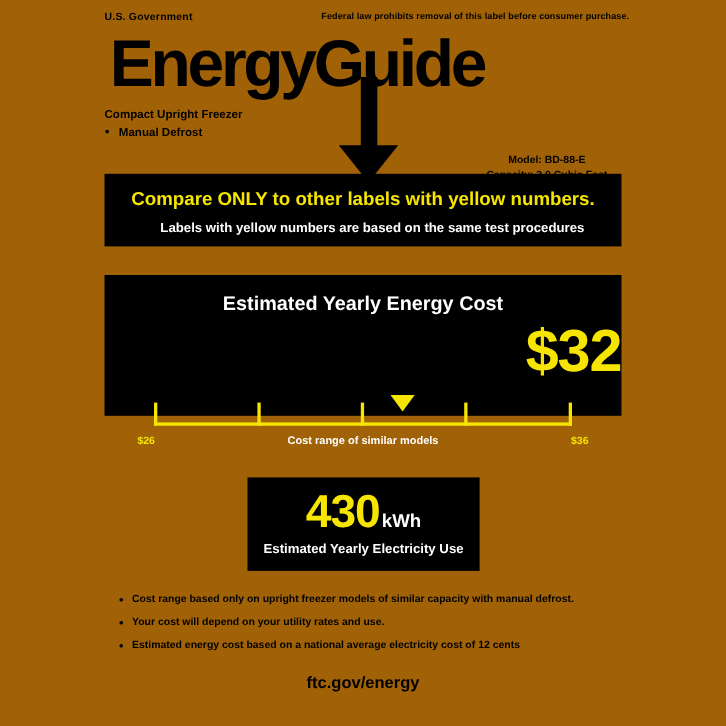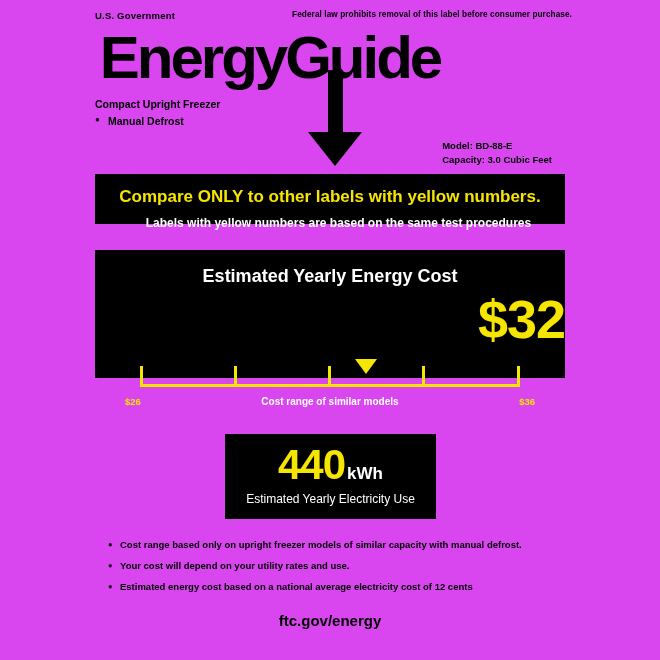--- a/index.html
+++ b/index.html
@@ -12,21 +12,21 @@
     height: 660px;
     font-family: "Liberation Sans", sans-serif;
     overflow: hidden;
   }
   .label {
     position: absolute;
     left: 0;
     top: 0;
     width: 660px;
     height: 660px;
-    background: #d946ef;
+    background: #a16207;
     box-sizing: border-box;
   }
 
   
   .top-row {
     position: absolute;
     top: 10px;
     left: 0;
     width: 660px;
     height: 14px;
@@ -121,34 +121,34 @@
     position: absolute;
     left: 0;
     top: 0;
     font-size: 8px;
   }
 
   .modelinfo {
     position: absolute;
     right: 108px;
     top: 139px;
-    text-align: left;
+    text-align: center;
     font-size: 9.5px;
     font-weight: bold;
     color: #000;
     line-height: 14px;
   }
 
   
   .compare-box {
     position: absolute;
     left: 95px;
-    top: 174px;
+    top: 158px;
     width: 470px;
-    height: 50px;
+    height: 66px;
     background: #000;
     color: #f5e500;
     text-align: center;
     box-sizing: border-box;
   }
   .compare-box .line1 {
     margin-top: 13px;
     font-size: 17px;
     font-weight: bold;
   }
@@ -277,21 +277,21 @@
   }
   .kwh-unit {
     font-size: 17px;
     font-weight: bold;
     color: #ffffff;
     margin-left: 2px;
   }
   .kwh-sub {
     margin-top: 6px;
     font-size: 12px;
-    font-weight: normal;
+    font-weight: bold;
     color: #ffffff;
   }
 
   
   .notes {
     position: absolute;
     left: 108px;
     top: 538px;
     width: 460px;
     font-size: 9.5px;
@@ -376,21 +376,21 @@
 
     <div class="scale-labels">
       <div class="lo">$26</div>
       <div class="mid">Cost range of similar models</div>
       <div class="hi">$36</div>
     </div>
   </div>
 
   <div class="kwh-box">
     <div class="kwh-main">
-      <span class="kwh-number">440</span><span class="kwh-unit">kWh</span>
+      <span class="kwh-number">430</span><span class="kwh-unit">kWh</span>
     </div>
     <div class="kwh-sub">Estimated Yearly Electricity Use</div>
   </div>
 
   <div class="notes">
     <div class="note">Cost range based only on upright freezer models of similar capacity with manual defrost.</div>
     <div class="note">Your cost will depend on your utility rates and use.</div>
     <div class="note">
       <span>Estimated energy cost based on a national average electricity cost of 12 cents</span>
     </div>

